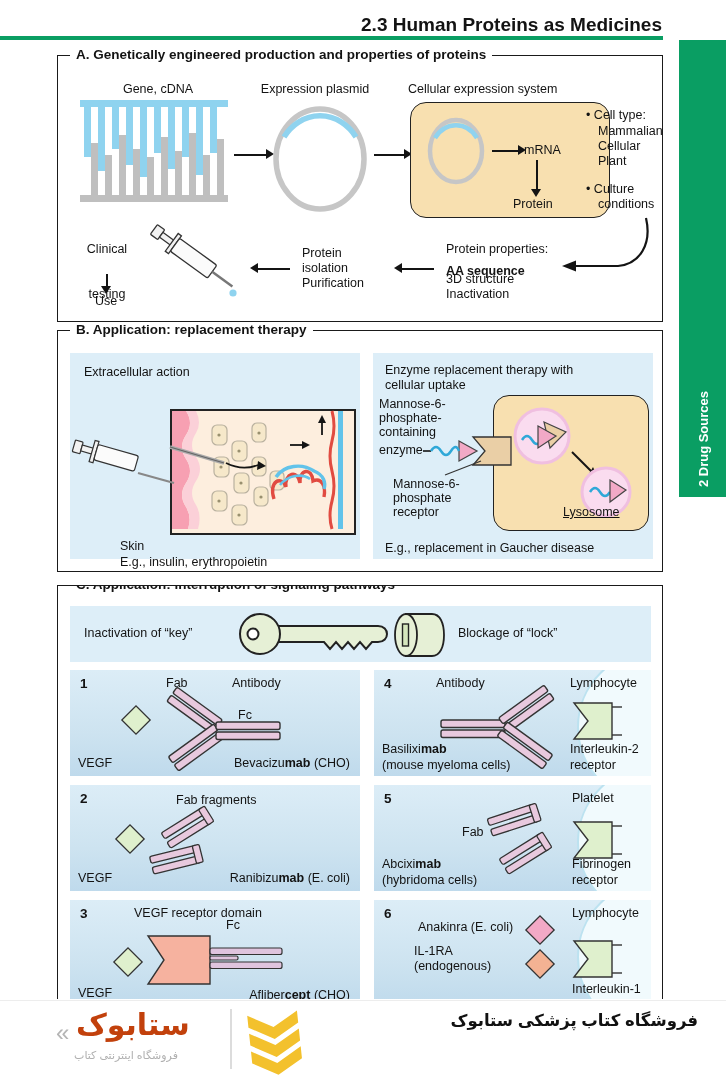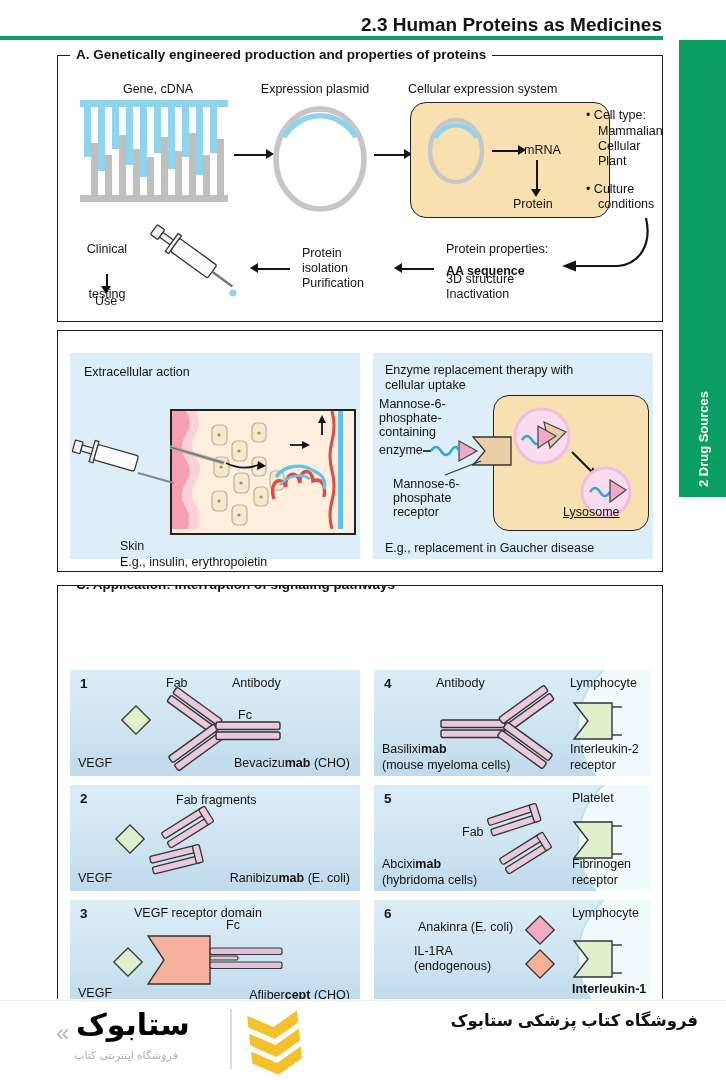--- a/index.html
+++ b/index.html
@@ -171,20 +171,21 @@
   <div class="lbl" style="left:244px;top:205px;">isolation</div>
   <div class="lbl" style="left:244px;top:220px;">Purification</div>
   <div class="ar al" style="left:344px;top:212px;width:32px;"></div>
   <div class="lbl" style="left:388px;top:186px;">Protein properties:</div>
   <div class="lbl" style="left:388px;top:208px;font-weight:bold;">AA sequence</div>
   <div class="lbl" style="left:388px;top:216px;">3D structure</div>
   <div class="lbl" style="left:388px;top:231px;">Inactivation</div>
 </div>
 
 <div class="panel" style="left:57px;top:330px;width:604px;height:240px;">
+  <span class="legend">B. Application: replacement therapy</span>
 
   <div class="bluebox" style="left:12px;top:22px;width:290px;height:206px;">
     <div class="lbl" style="left:14px;top:12px;">Extracellular action</div>
     <div class="abs" style="left:100px;top:56px;width:182px;height:122px;background:#fdeede;border:2px solid #222;">
       <svg style="left:0;top:0;" width="178" height="118">
         <path d="M0,0 H14 Q22,12 14,24 Q6,36 14,48 Q22,60 14,72 Q6,84 14,96 Q20,106 16,118 H0 Z" fill="#f7a0b2"></path>
         <path d="M14,0 Q22,12 14,24 Q6,36 14,48 Q22,60 14,72 Q6,84 14,96 Q20,106 16,118 H26 Q30,104 24,94 Q16,82 24,70 Q32,58 24,46 Q16,34 24,22 Q30,12 24,0 Z" fill="#fbd0d8"></path>
         <g fill="#f6e8ca" stroke="#b9b19f" stroke-width="1.2">
           <rect x="40" y="14" width="15" height="20" rx="5"></rect>
             <rect x="60" y="30" width="15" height="20" rx="5"></rect>
@@ -271,20 +272,34 @@
     <div class="lbl" style="left:20px;top:138px;">phosphate</div>
     <div class="lbl" style="left:20px;top:152px;">receptor</div>
     <div class="lbl" style="left:190px;top:152px;text-decoration:underline;">Lysosome</div>
     <div class="lbl" style="left:12px;top:188px;">E.g., replacement in Gaucher disease</div>
   </div>
 </div>
 
 <div class="panel" style="left:57px;top:585px;width:604px;height:413px;border-bottom:none;overflow:hidden;">
   <span class="legend">C. Application: interruption of signaling pathways</span>
 
+  <div class="bluebox" style="left:12px;top:20px;width:581px;height:56px;">
+    <div class="lbl" style="left:14px;top:20px;">Inactivation of “key”</div>
+    <svg style="left:168px;top:5px;" width="160" height="46">
+      <path d="M40,15 H140 C152,15 152,31 140,31 H134 L128,38 122,31 116,38 110,31 104,38 98,31 92,38 86,31 H40 Z" fill="#e6f0d6" stroke="#222" stroke-width="2"></path>
+      <circle cx="22" cy="23" r="20" fill="#e6f0d6" stroke="#222" stroke-width="2"></circle>
+      <circle cx="15" cy="23" r="5.5" fill="#fff" stroke="#222" stroke-width="2"></circle>
+    </svg>
+    <svg style="left:322px;top:5px;" width="54" height="48">
+      <path d="M14,3 H40 C48,3 52,12 52,24 C52,36 48,45 40,45 H14 Z" fill="#e6f0d6" stroke="#222" stroke-width="1.8"></path>
+      <ellipse cx="14" cy="24" rx="11" ry="21" fill="#e6f0d6" stroke="#222" stroke-width="1.8"></ellipse>
+      <rect x="10.5" y="13" width="6" height="22" fill="#d5e6bd" stroke="#222" stroke-width="1.4"></rect>
+    </svg>
+    <div class="lbl" style="left:388px;top:20px;">Blockage of “lock”</div>
+  </div>
 
   <div class="cbox" style="left:12px;top:84px;width:290px;height:106px;">
     <div class="num" style="left:10px;top:6px;">1</div>
     <svg style="left:48px;top:32px;" width="36" height="36">
         <use href="#dia" fill="#dff0cd"></use>
       </svg>
     <svg style="left:82px;top:10px;" width="140" height="96">
         <use href="#ab"></use>
       </svg>
     <div class="lbl" style="left:96px;top:6px;">Fab</div>
@@ -375,28 +390,28 @@
       </svg>
     <div class="lbl" style="left:40px;top:44px;">IL-1RA</div>
     <div class="lbl" style="left:40px;top:59px;">(endogenous)</div>
     <svg style="left:148px;top:46px;" width="36" height="36">
         <use href="#dia" fill="#f3b293"></use>
       </svg>
     <svg style="left:196px;top:38px;" width="52" height="42">
         <use href="#rec"></use>
       </svg>
     <div class="lbl" style="left:198px;top:6px;">Lymphocyte</div>
-    <div class="lbl" style="left:198px;top:82px;font-weight:bold;">Interleukin-1</div>
+    <div class="lbl" style="left:198px;top:82px;">Interleukin-1</div>
     <div class="lbl" style="left:198px;top:97px;">receptor</div>
   </div>
 </div>
 
 <div class="abs" style="left:0;top:1000px;width:726px;height:80px;background:#fff;border-top:1px solid #ededed;">
   <span class="abs" style="left:56px;top:18px;font-size:24px;color:#b5b5b5;">«</span>
-  <span class="abs rtl" style="left:76px;top:6px;font-size:30px;font-weight:bold;color:#000000;">ستابوک</span>
+  <span class="abs rtl" style="left:76px;top:6px;font-size:30px;font-weight:bold;color:#c2410c;">ستابوک</span>
   <span class="abs rtl" style="left:46px;top:48px;width:160px;text-align:center;font-size:11px;color:#b0b0b0;">فروشگاه اینترنتی کتاب</span>
   <div class="abs" style="left:230px;top:8px;width:1.5px;height:60px;background:#dcdcdc;"></div>
   <svg style="left:244px;top:4px;" width="62" height="72">
     <g fill="#f3c12d" transform="rotate(-6 31 36)">
       <polygon points="6,8 31,22 56,8 56,20 31,34 6,20"></polygon>
       <polygon points="6,26 31,40 56,26 56,38 31,52 6,38"></polygon>
       <polygon points="6,44 31,58 56,44 56,56 31,70 6,56"></polygon>
     </g>
   </svg>
   <div class="abs rtl" style="right:28px;top:10px;font-size:16.5px;font-weight:600;color:#111;">فروشگاه کتاب پزشکی ستابوک</div>

